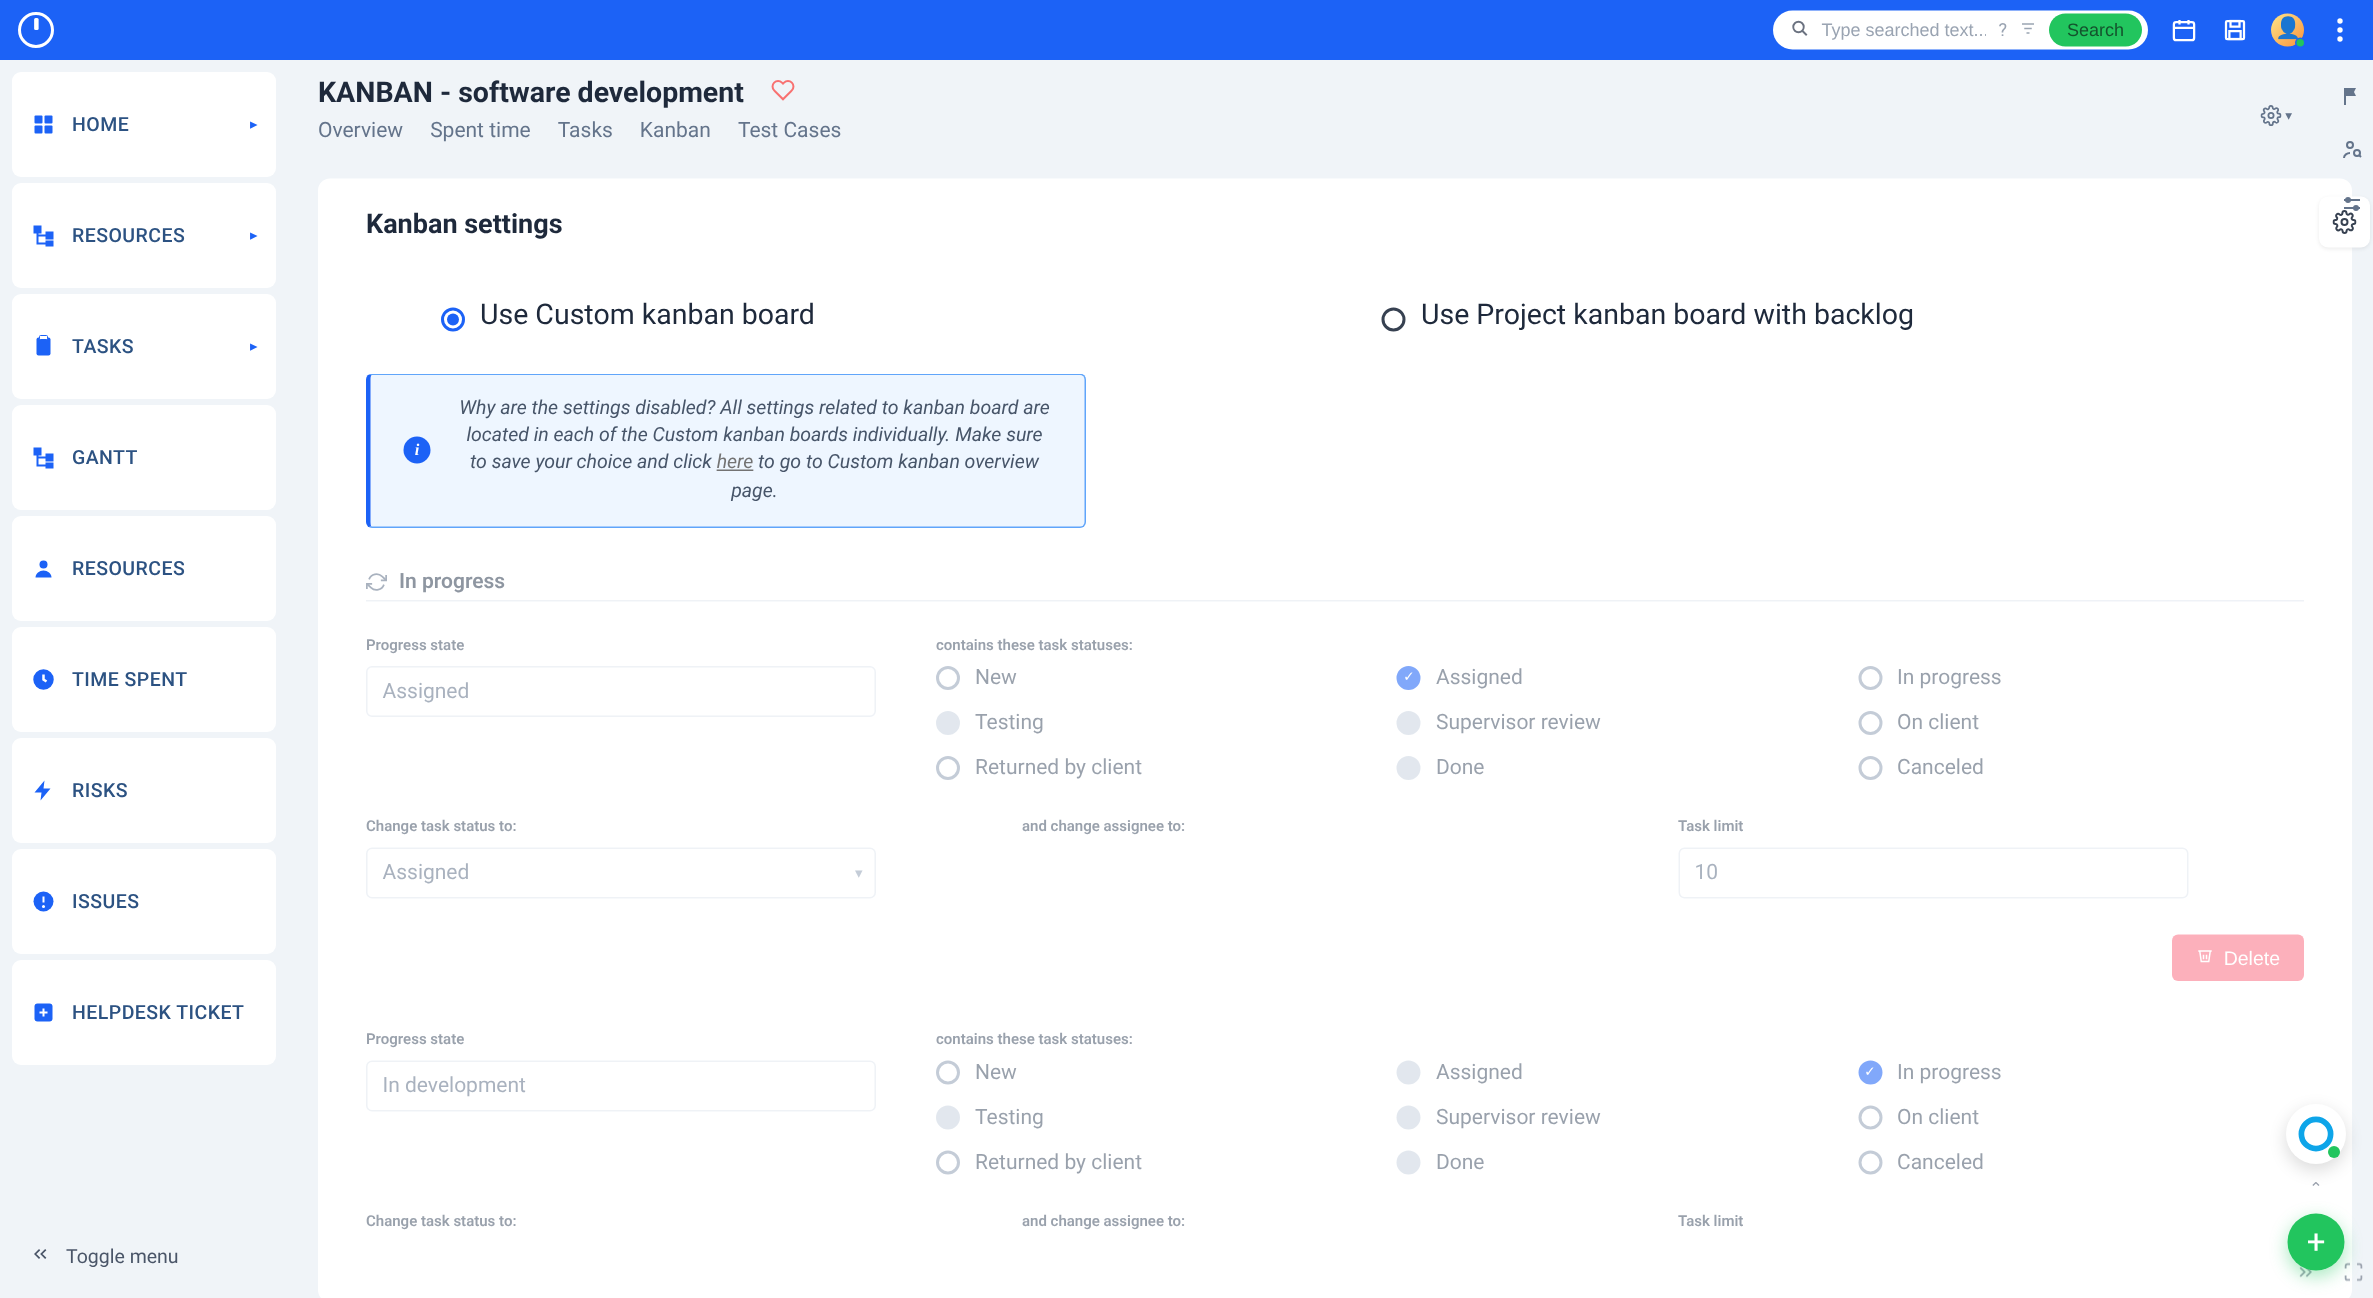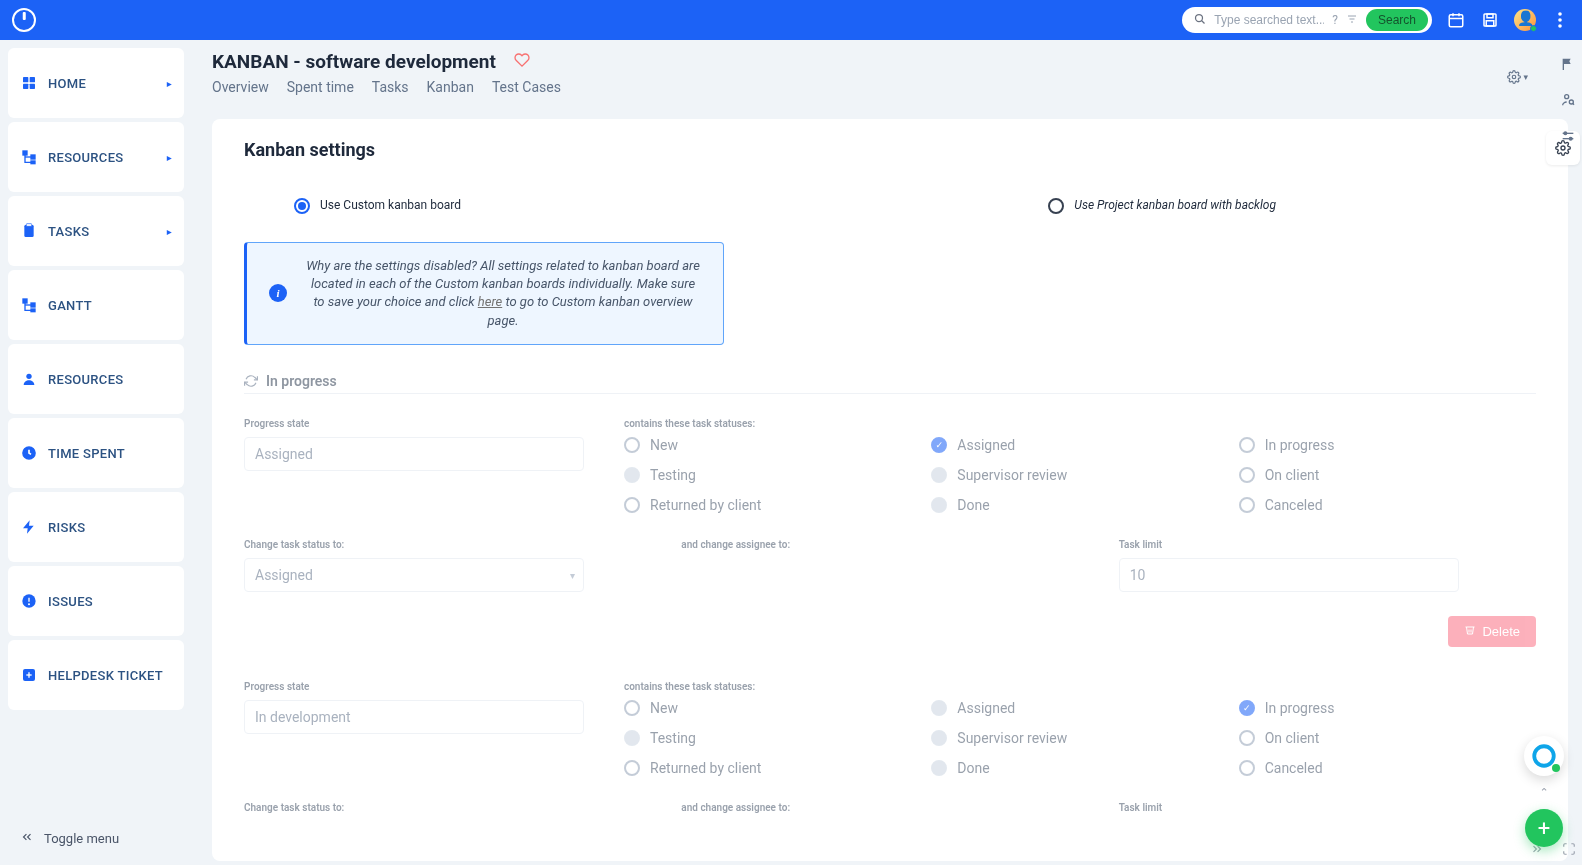--- a/index.html
+++ b/index.html
@@ -41,21 +41,21 @@
     .tabs { display: flex; gap: 18px; margin-top: 6px; }
     .tab { font-size: 14px; color: #64748b; cursor: pointer; }
     .gear-btn { color: #64748b; font-size: 14px; cursor: pointer; display: flex; align-items: center; gap: 2px; margin-top: 20px; margin-right: 40px; }
     
     
     .card { background: white; border-radius: 8px; margin-top: 24px; padding: 20px 32px 40px 32px; position: relative; }
     .card-badge { position: absolute; top: 12px; right: -12px; background: white; width: 34px; height: 34px; border-radius: 6px; box-shadow: 0 1px 3px rgba(0,0,0,0.08); display: flex; align-items: center; justify-content: center; color: #374151; cursor: pointer; }
     .card-title { font-size: 18px; font-weight: 700; color: #1e293b; }
     
     .radio-row { display: flex; gap: 100px; margin-top: 38px; padding-left: 18px; }
-    .radio-opt { display: flex; align-items: flex-start; gap: 10px; font-size: 12px; color: #1e293b; cursor: pointer; padding-left: 32px; }
+    .radio-opt { display: flex; align-items: flex-end; gap: 10px; font-size: 19px; color: #1e293b; cursor: pointer; padding-left: 32px; }
     .radio-outer { width: 16px; height: 16px; border-radius: 50%; border: 2px solid #1c62f6; display: flex; align-items: center; justify-content: center; flex-shrink: 0; }
     .radio-outer.off { border-color: #374151; }
     .radio-inner { width: 8px; height: 8px; border-radius: 50%; background: #1c62f6; }
     
     .info-box { border: 1px solid #60a5fa; border-left: 3px solid #1c62f6; background: #eef6ff; border-radius: 4px; margin-top: 28px; padding: 14px 22px; display: flex; align-items: center; gap: 18px; max-width: 480px; }
     .info-icon { width: 18px; height: 18px; border-radius: 50%; background: #1c62f6; color: white; display: flex; align-items: center; justify-content: center; font-size: 11px; font-weight: bold; flex-shrink: 0; font-style: italic; font-family: serif; }
     .info-text { font-size: 13px; color: #475569; font-style: italic; line-height: 1.4; text-align: center; }
     .info-text a { color: #737373; text-decoration: underline; }
     
     .section { margin-top: 28px; opacity: 0.55; pointer-events: none; }
@@ -295,21 +295,21 @@
       </div>
       <div class="card-title">Kanban settings</div>
 
       <div class="radio-row">
         <div class="radio-opt">
           <span class="radio-outer">
               <span class="radio-inner"></span>
             </span>
           <span>Use Custom kanban board</span>
         </div>
-        <div class="radio-opt" style="margin-left:auto; margin-right:260px;font-style:italic;">
+        <div class="radio-opt" style="margin-left:auto; margin-right:260px;">
           <span class="radio-outer off"></span>
           <span>Use Project kanban board with backlog</span>
         </div>
       </div>
 
       <div class="info-box">
         <div class="info-icon">i</div>
         <div class="info-text">
           <span>Why are the settings disabled? All settings related to kanban board are located in each of the Custom kanban boards individually. Make sure to save your choice and click </span><a href="#">here</a><span> to go to Custom kanban overview page.</span>
         </div>

